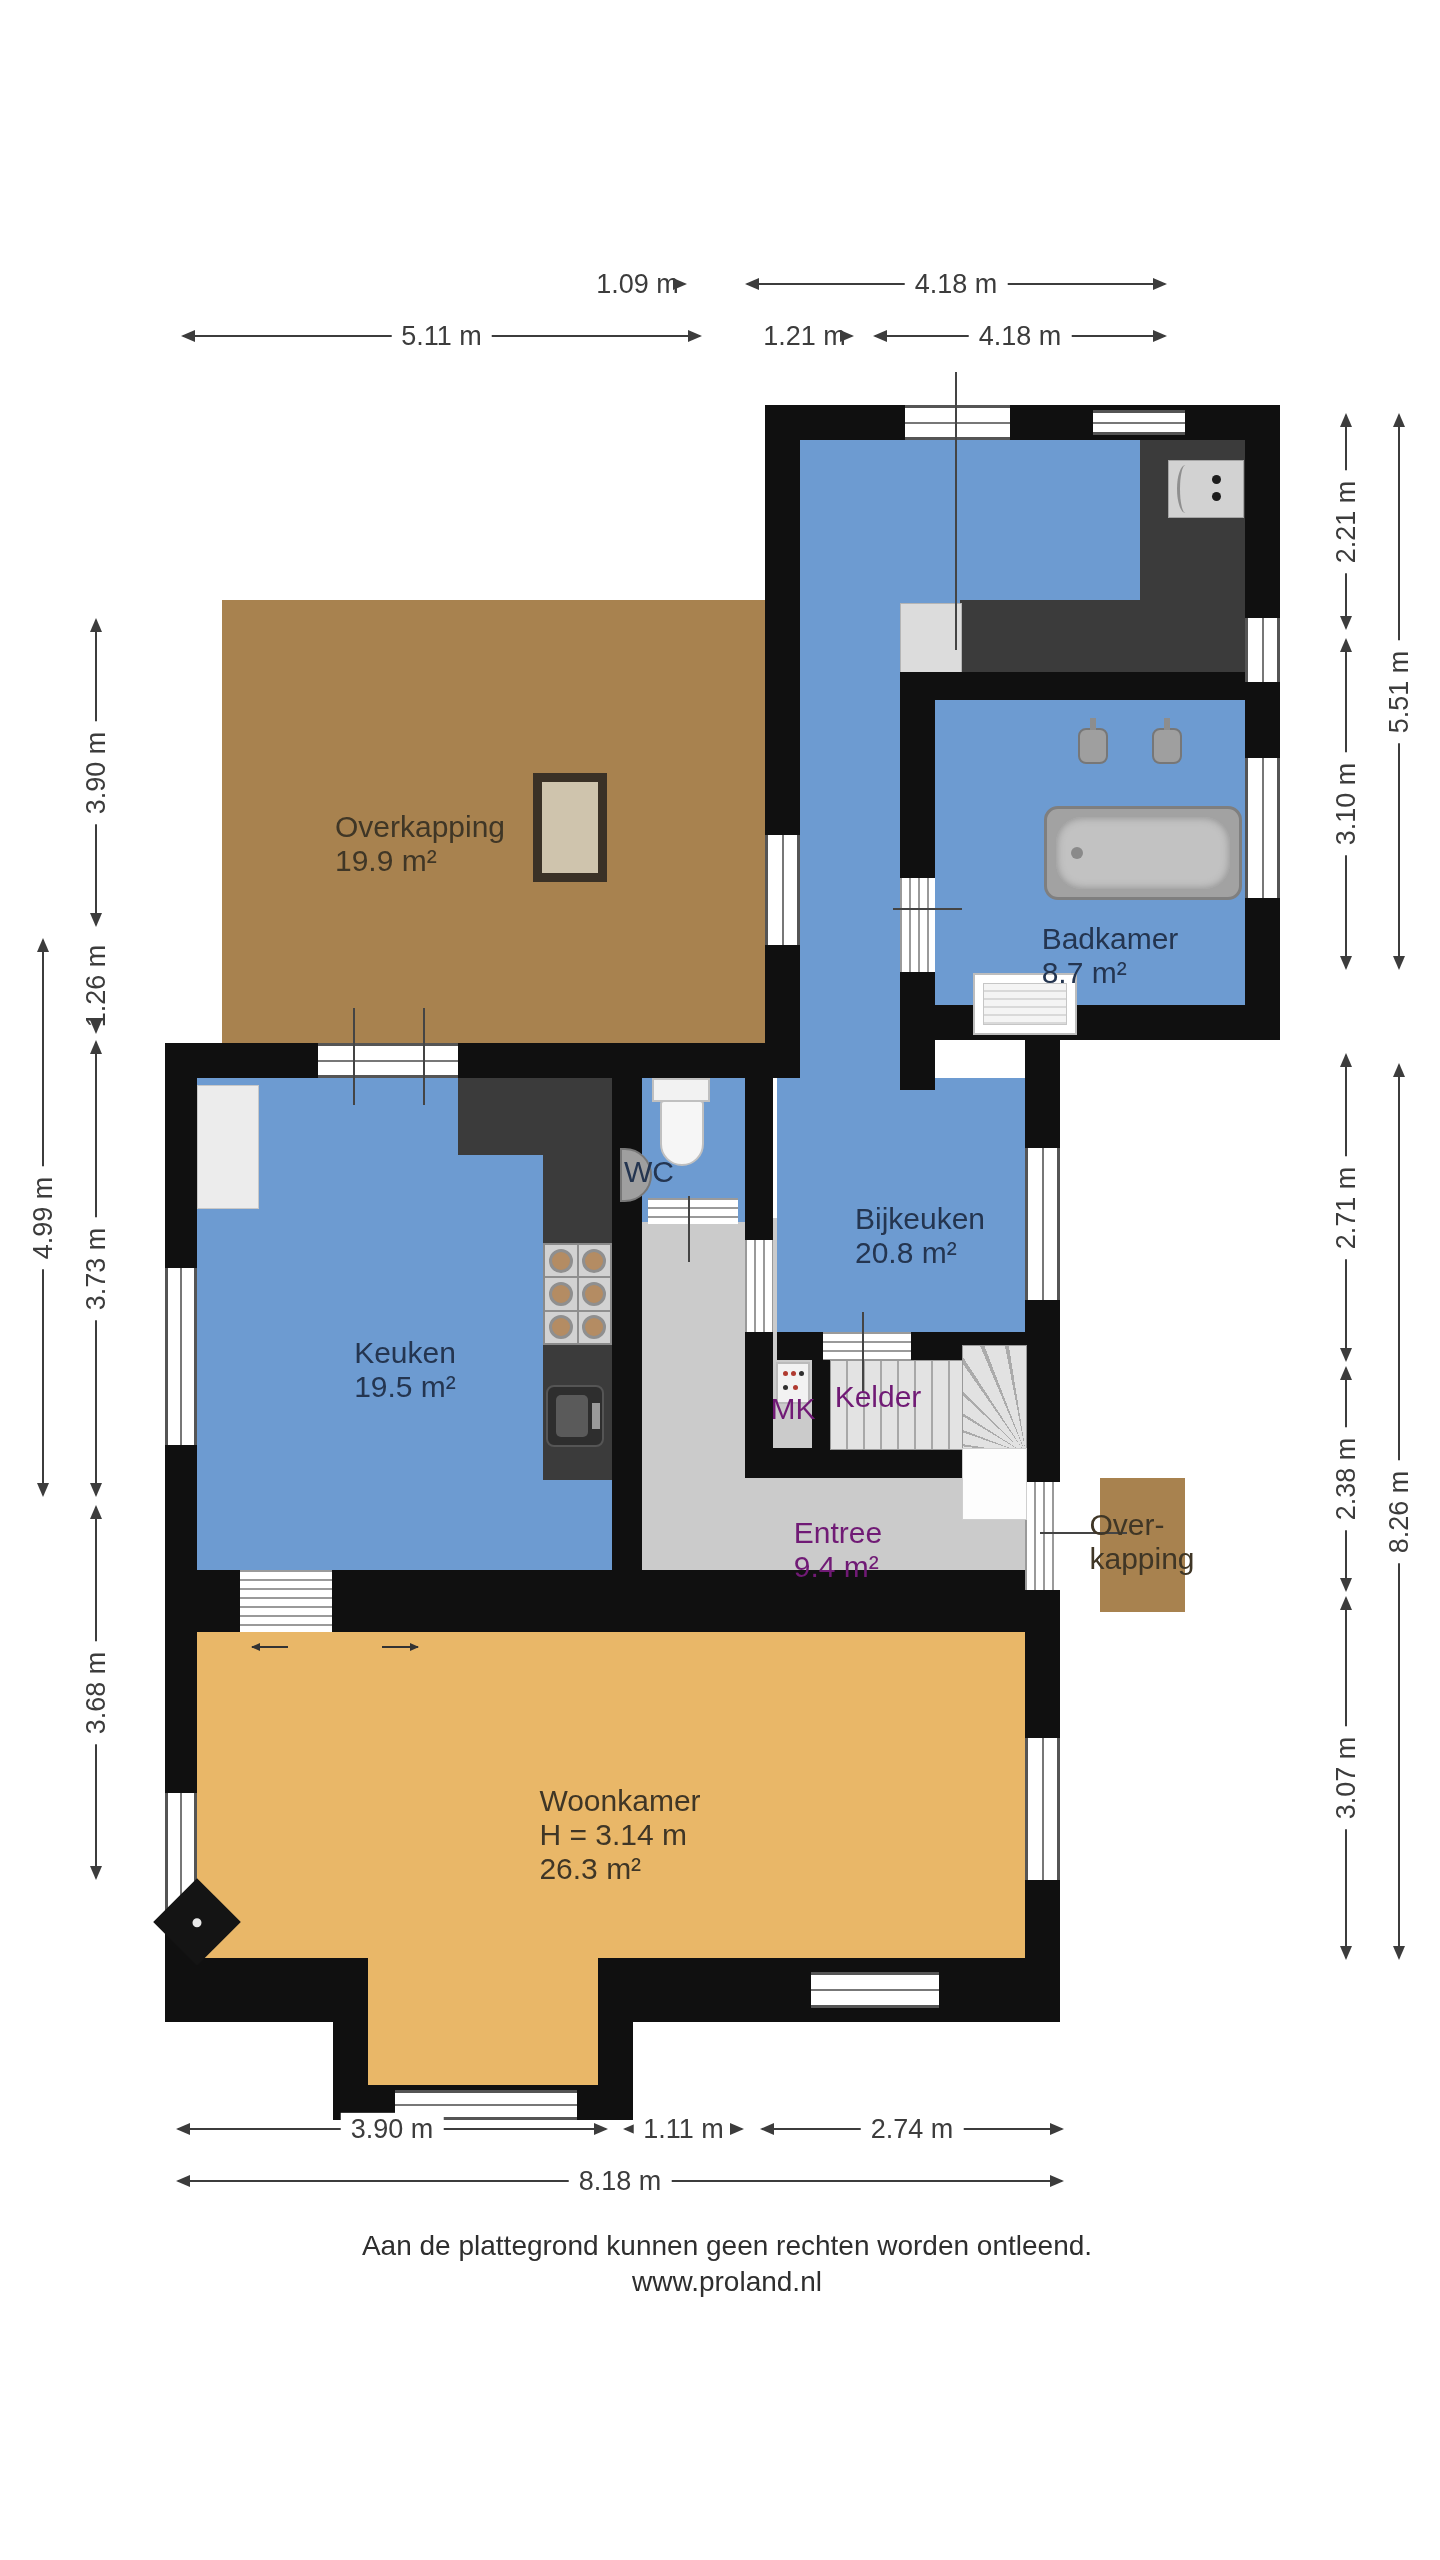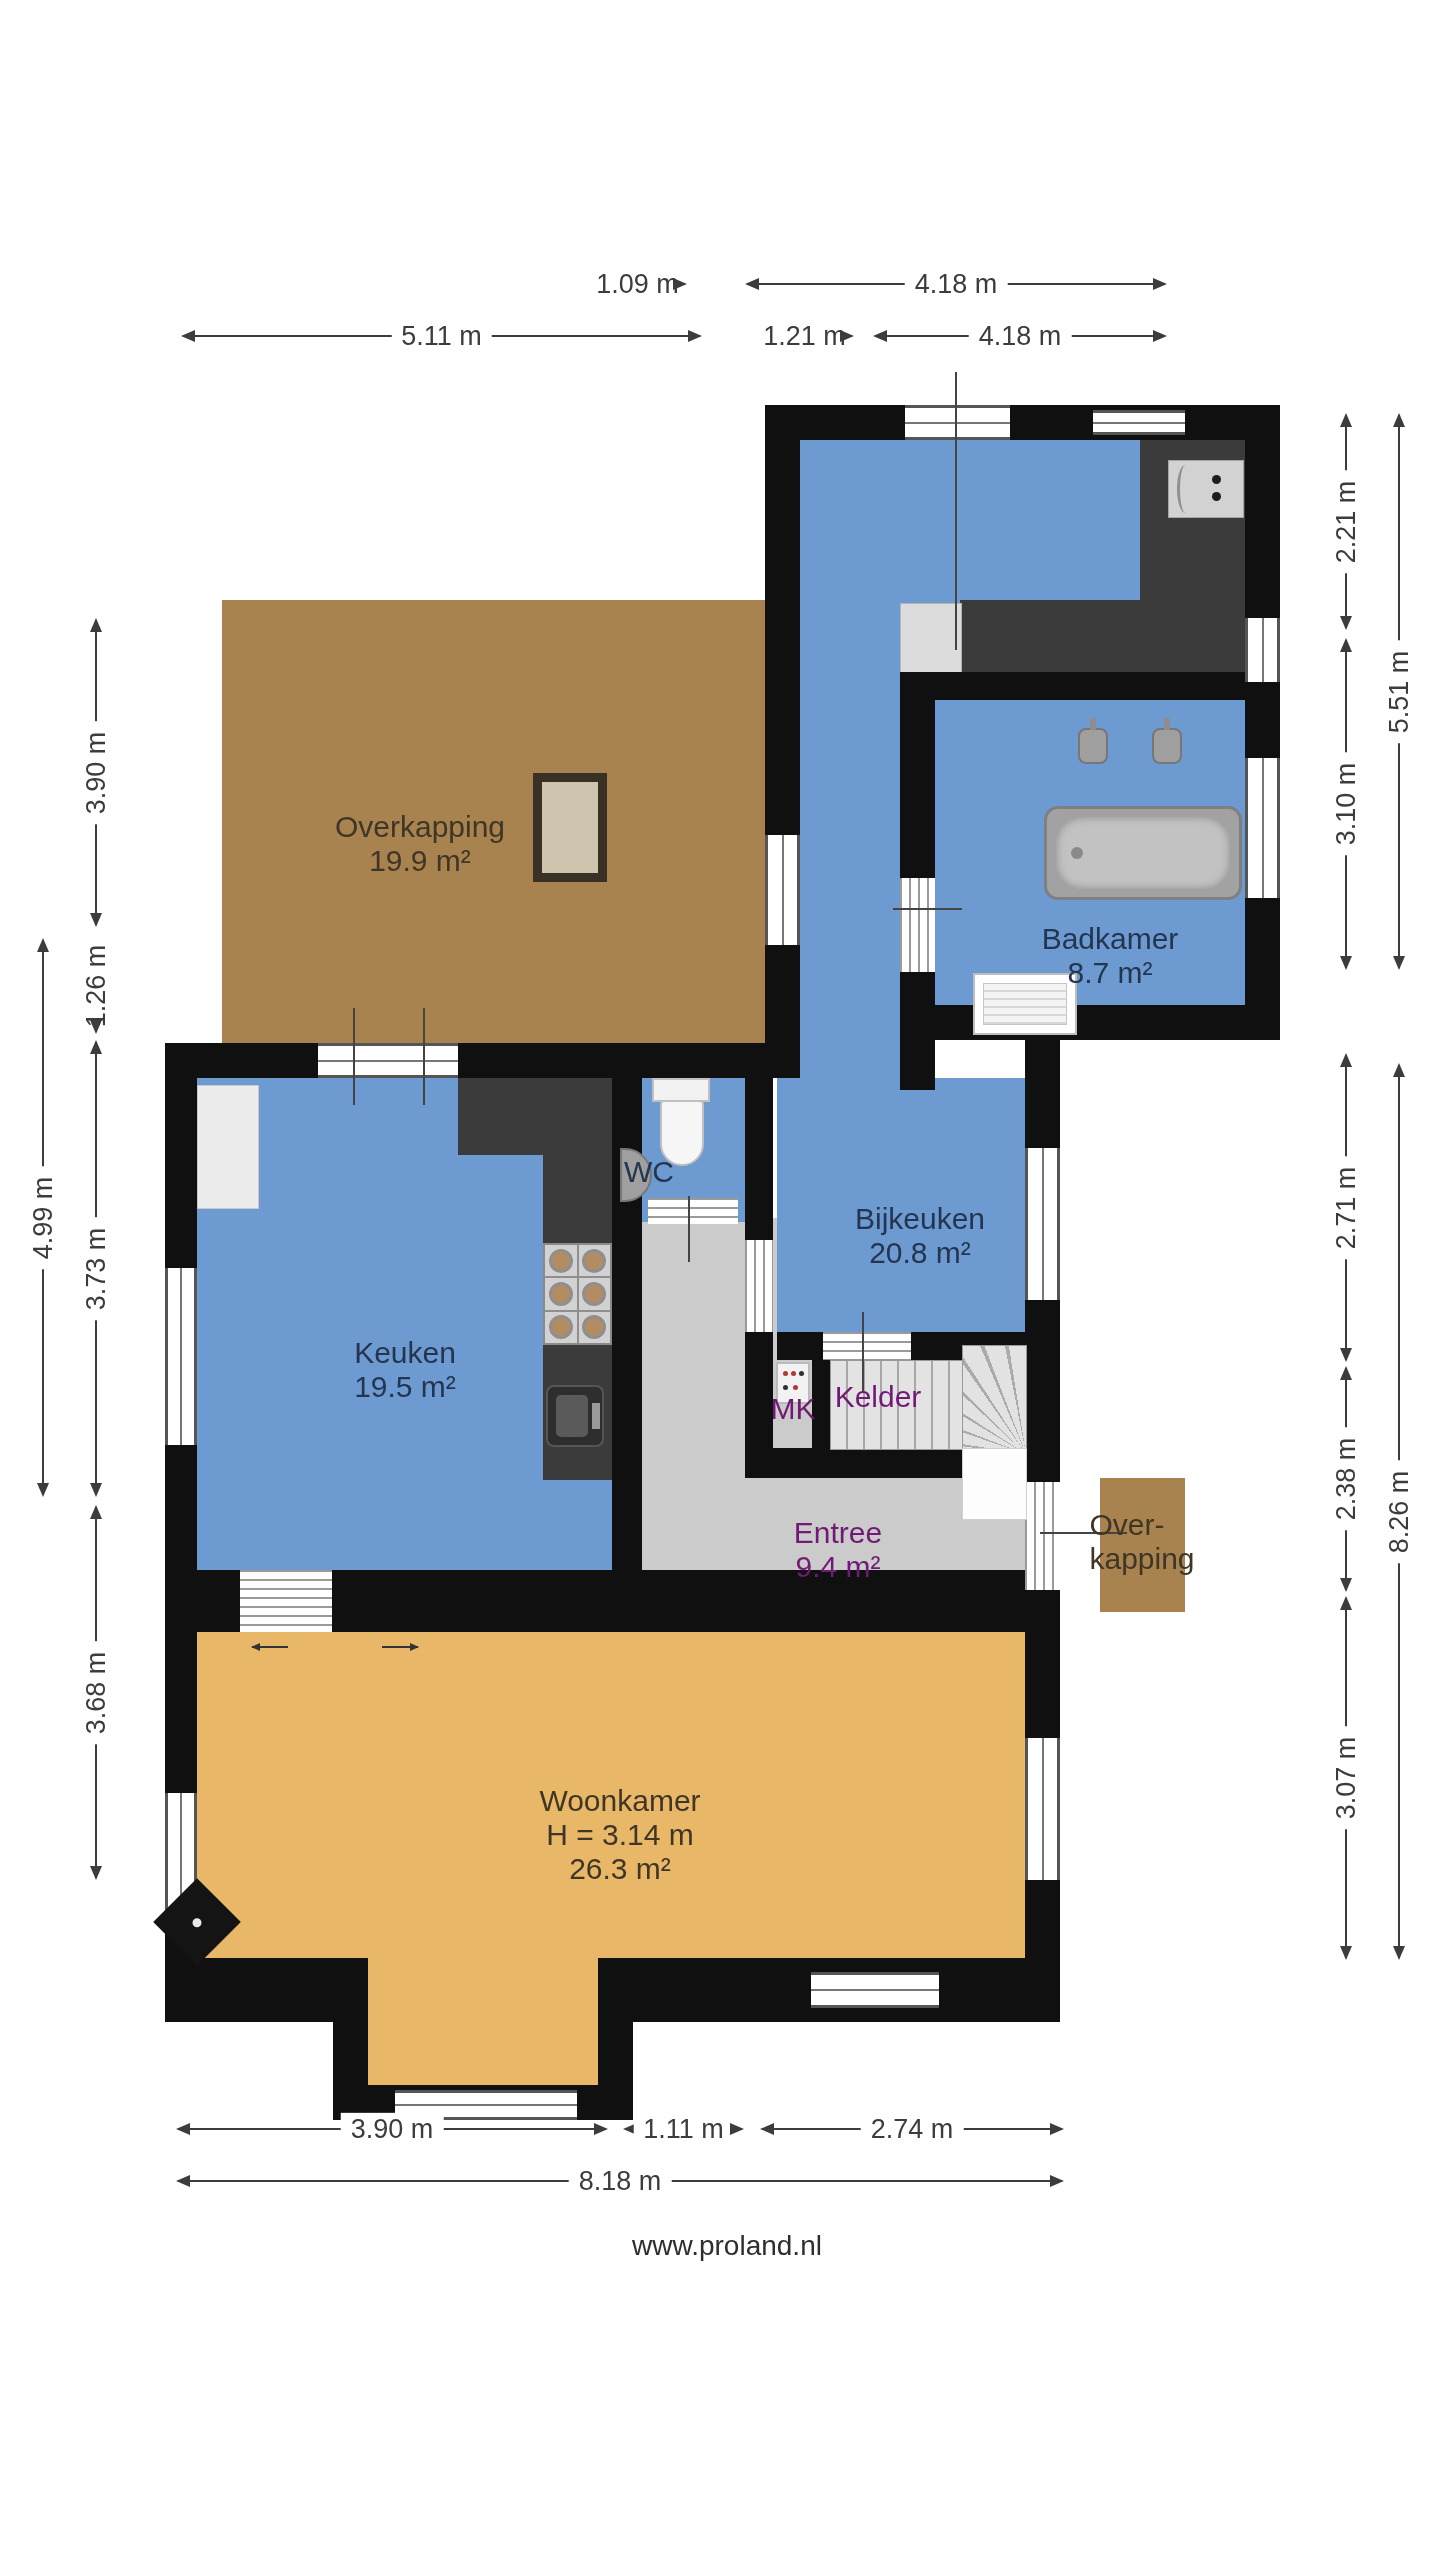--- a/index.html
+++ b/index.html
@@ -15,21 +15,21 @@
   .counter{position:absolute;background:#3b3b3b;}
   
   .winh{position:absolute;background:#fff;border-top:3px solid #555;border-bottom:3px solid #555;}
   .winh::after{content:"";position:absolute;left:0;right:0;top:50%;height:2px;margin-top:-1px;background:#777;}
   .winv{position:absolute;background:#fff;border-left:3px solid #555;border-right:3px solid #555;}
   .winv::after{content:"";position:absolute;top:0;bottom:0;left:50%;width:2px;margin-left:-1px;background:#777;}
   
   .doorh{position:absolute;background:repeating-linear-gradient(180deg,#9a9a9a 0 2px,#ffffff 2px 9px);}
   .doorv{position:absolute;background:repeating-linear-gradient(90deg,#9a9a9a 0 2px,#ffffff 2px 9px);}
   
-  .rlabel{position:absolute;transform:translateX(-50%);text-align:center;white-space:nowrap;
+  .rlabel{position:absolute;transform:translateX(-50%);text-align:left;white-space:nowrap;
           font-size:30px;line-height:34px;color:#243550;}
   .rlabel.dark{color:#3f3626;}
   .rlabel.gry{color:#701a75;}
   
   .hdim{position:absolute;height:0;border-top:2px solid #3c3c3c;}
   .hdim::before{content:"";position:absolute;left:-2px;top:-7px;border:6px solid transparent;border-right:14px solid #3c3c3c;border-left:0;}
   .hdim::after{content:"";position:absolute;right:-2px;top:-7px;border:6px solid transparent;border-left:14px solid #3c3c3c;border-right:0;}
   .hdim .dlabel{position:absolute;left:50%;top:-1px;transform:translate(-50%,-50%);
      background:#fff;padding:2px 10px;font-size:27px;color:#3c3c3c;white-space:nowrap;line-height:1.05;}
   .vdim{position:absolute;width:0;border-left:2px solid #3c3c3c;}
@@ -301,16 +301,17 @@
     <span class="dlabel">1.11 m</span>
     </div>
   <div class="hdim" style="left:762px;top:2128px;width:300px;text-align:center;">
     <span class="dlabel">2.74 m</span>
     </div>
   <div class="hdim" style="left:178px;top:2180px;width:884px;">
     <span class="dlabel">8.18 m</span>
     </div>
 
   <div class="footer" style="top:2228px;">
+    <div>Aan de plattegrond kunnen geen rechten worden ontleend.</div>
     <div>www.proland.nl</div>
   </div>
 
 </div>
 
 </body></html>

